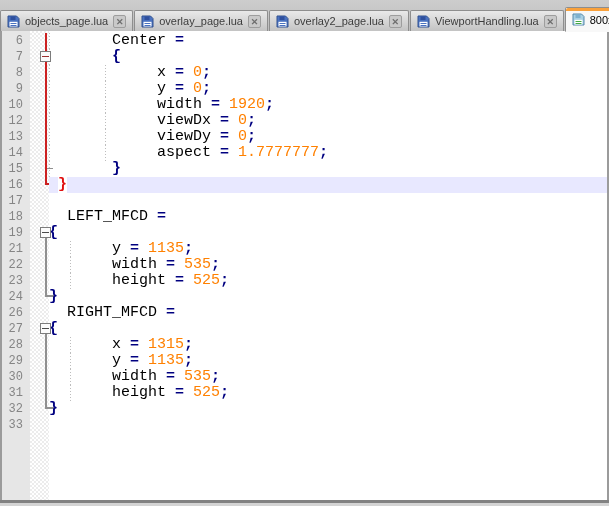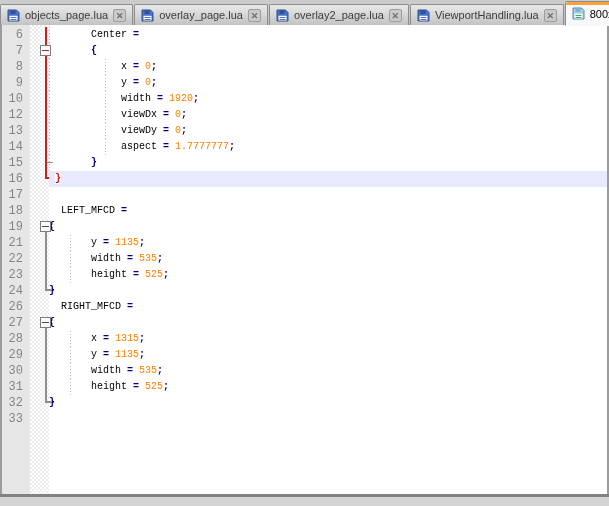--- a/index.html
+++ b/index.html
@@ -4,21 +4,21 @@
 <style>
   html,body{margin:0;padding:0;}
   body{
     width:609px;height:506px;overflow:hidden;
     background:#d4d4d4;
     font-family:"Liberation Sans", sans-serif;
     -webkit-font-smoothing:none;
   }
   
   .tabbar{
-    height:25px;background:linear-gradient(#cdcdcd,#bcbcbc);
+    height:31px;background:linear-gradient(#cdcdcd,#bcbcbc);
     display:flex;align-items:flex-end;position:relative;z-index:3;
   }
   .tab{
     display:flex;align-items:center;gap:4px;
     height:21px;padding:0 6px;margin-right:1px;
     background:linear-gradient(#e9e9e9,#c3c3c3);
     border:1px solid #8e8e8e;border-bottom:none;
     border-radius:2px 2px 0 0;
     font-size:11px;color:#3c3c3c;white-space:nowrap;cursor:default;
     box-sizing:border-box;
@@ -57,21 +57,21 @@
   .row{display:flex;height:16px;position:relative;}
   .ln{
     flex:0 0 28px;box-sizing:border-box;padding-right:7px;
     font-family:"Liberation Mono","DejaVu Sans Mono",monospace;
     font-size:12px;line-height:16px;color:#858585;text-align:right;
   }
   .fold{flex:0 0 19px;position:relative;}
   .code{
     flex:1 1 auto;position:relative;white-space:pre;
     font-family:"Liberation Mono","DejaVu Sans Mono",monospace;
-    font-size:10px;line-height:16px;color:#000;
+    font-size:15px;line-height:16px;color:#000;
   }
   .row.cur .code{background:var(--caret-line,#e8e8ff);}
   .tok-t{color:#000;}
   .tok-o{color:var(--op,#000080);font-weight:bold;}
   .tok-n{color:var(--num,#ff8000);}
   .tok-b{color:var(--brace,#e01010);font-weight:bold;background:#fff;}
   .guide{
     position:absolute;top:0;bottom:0;width:1px;
     background:repeating-linear-gradient(to bottom,#bdbdbd 0 1px,transparent 1px 3px);
   }

